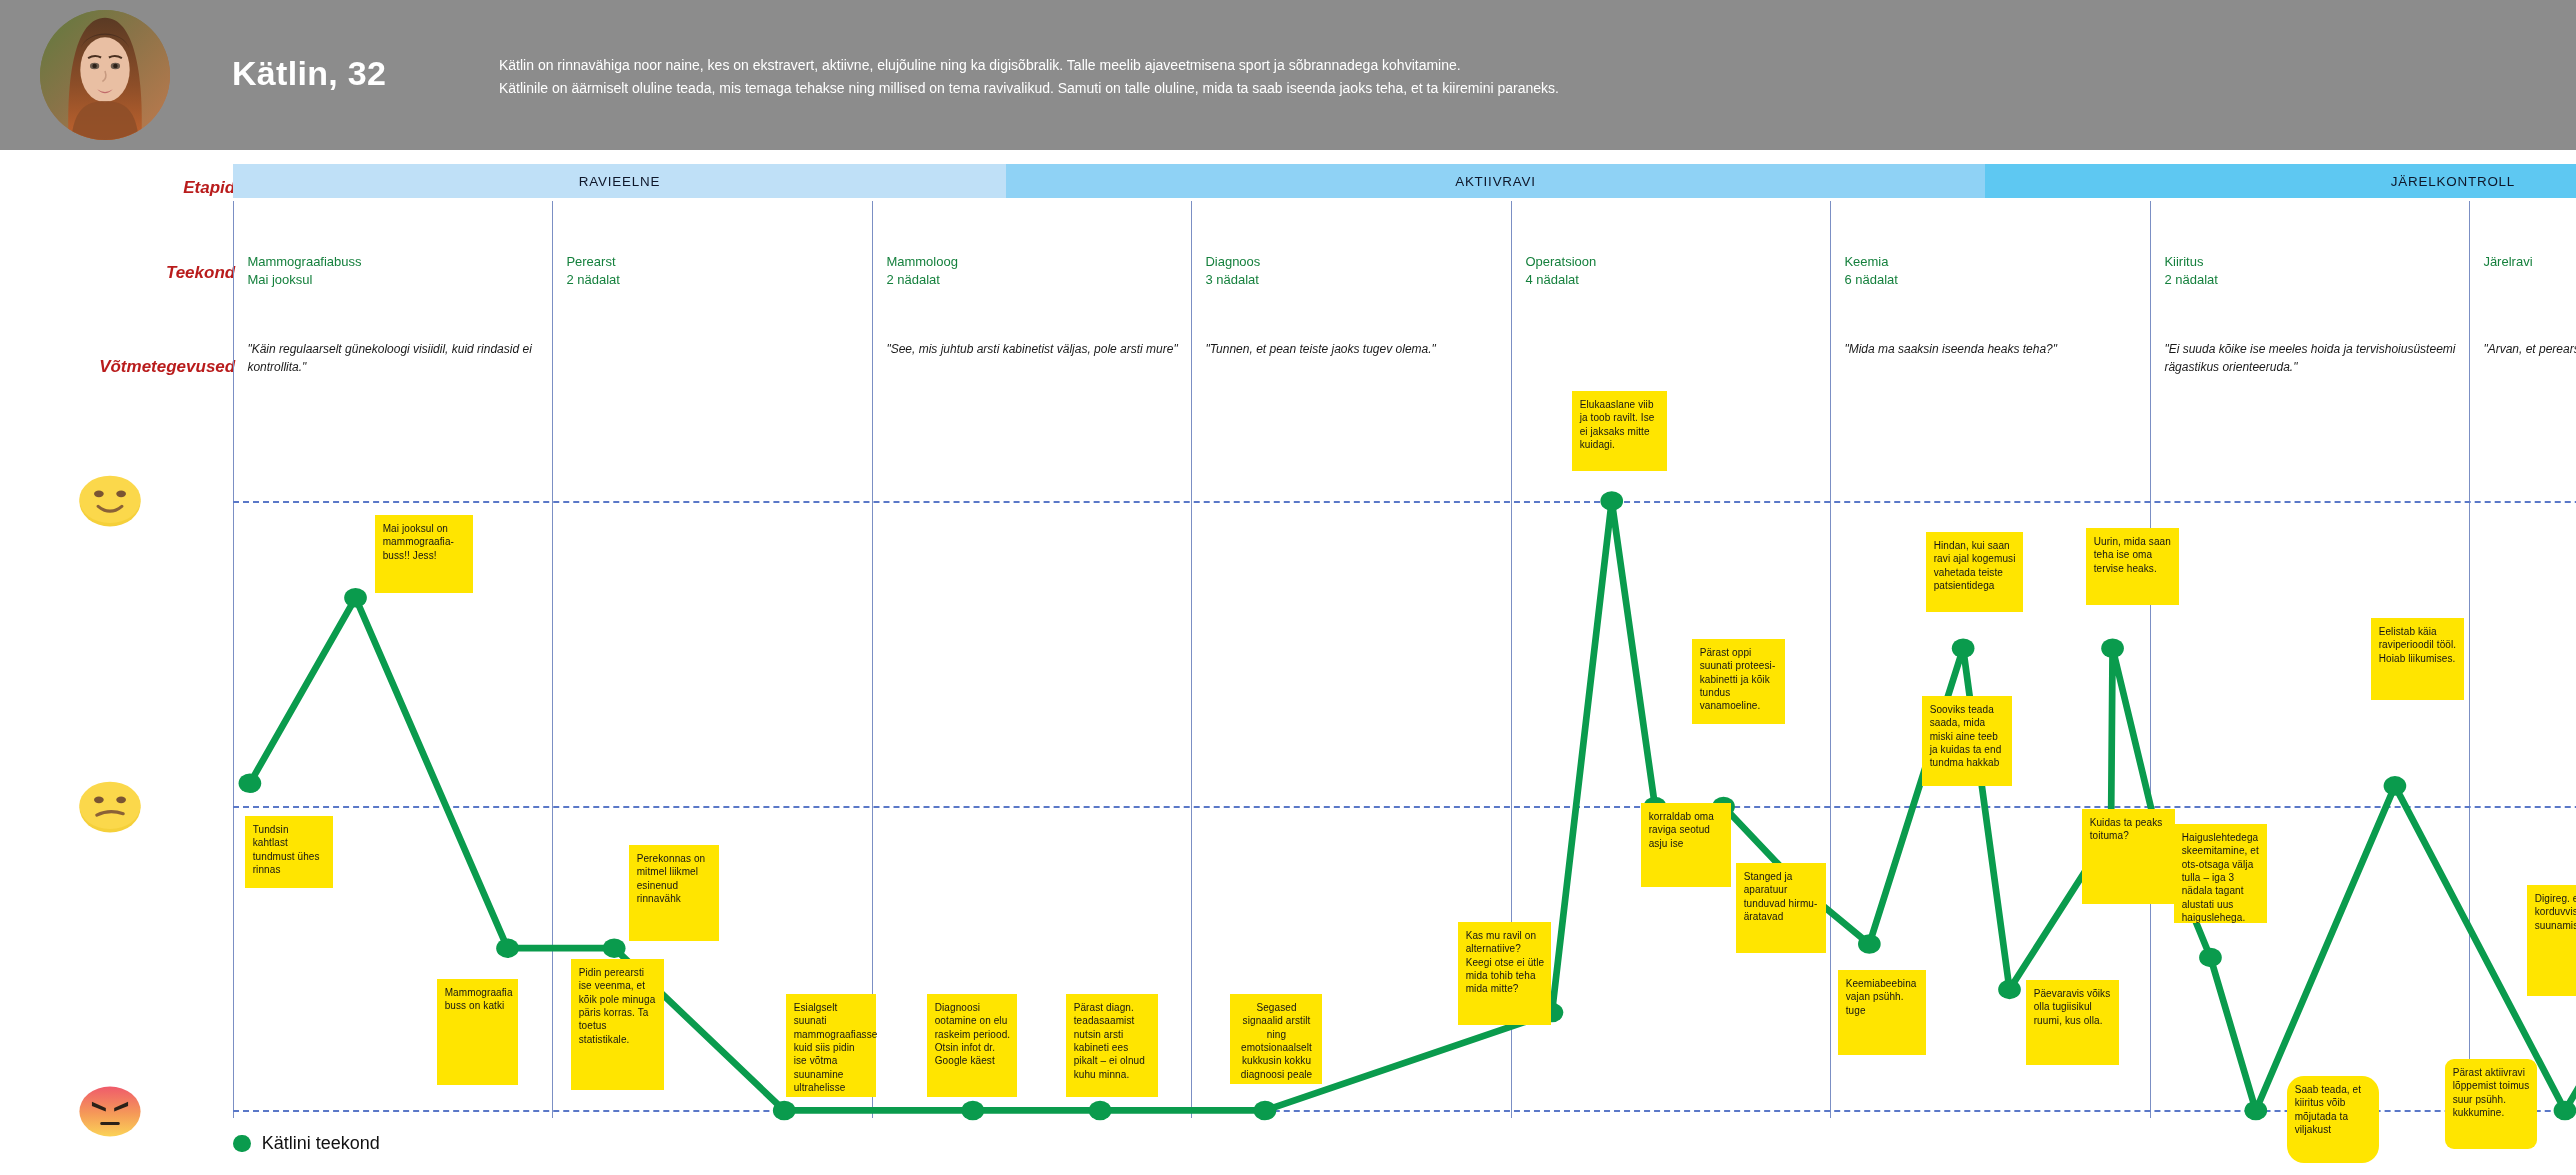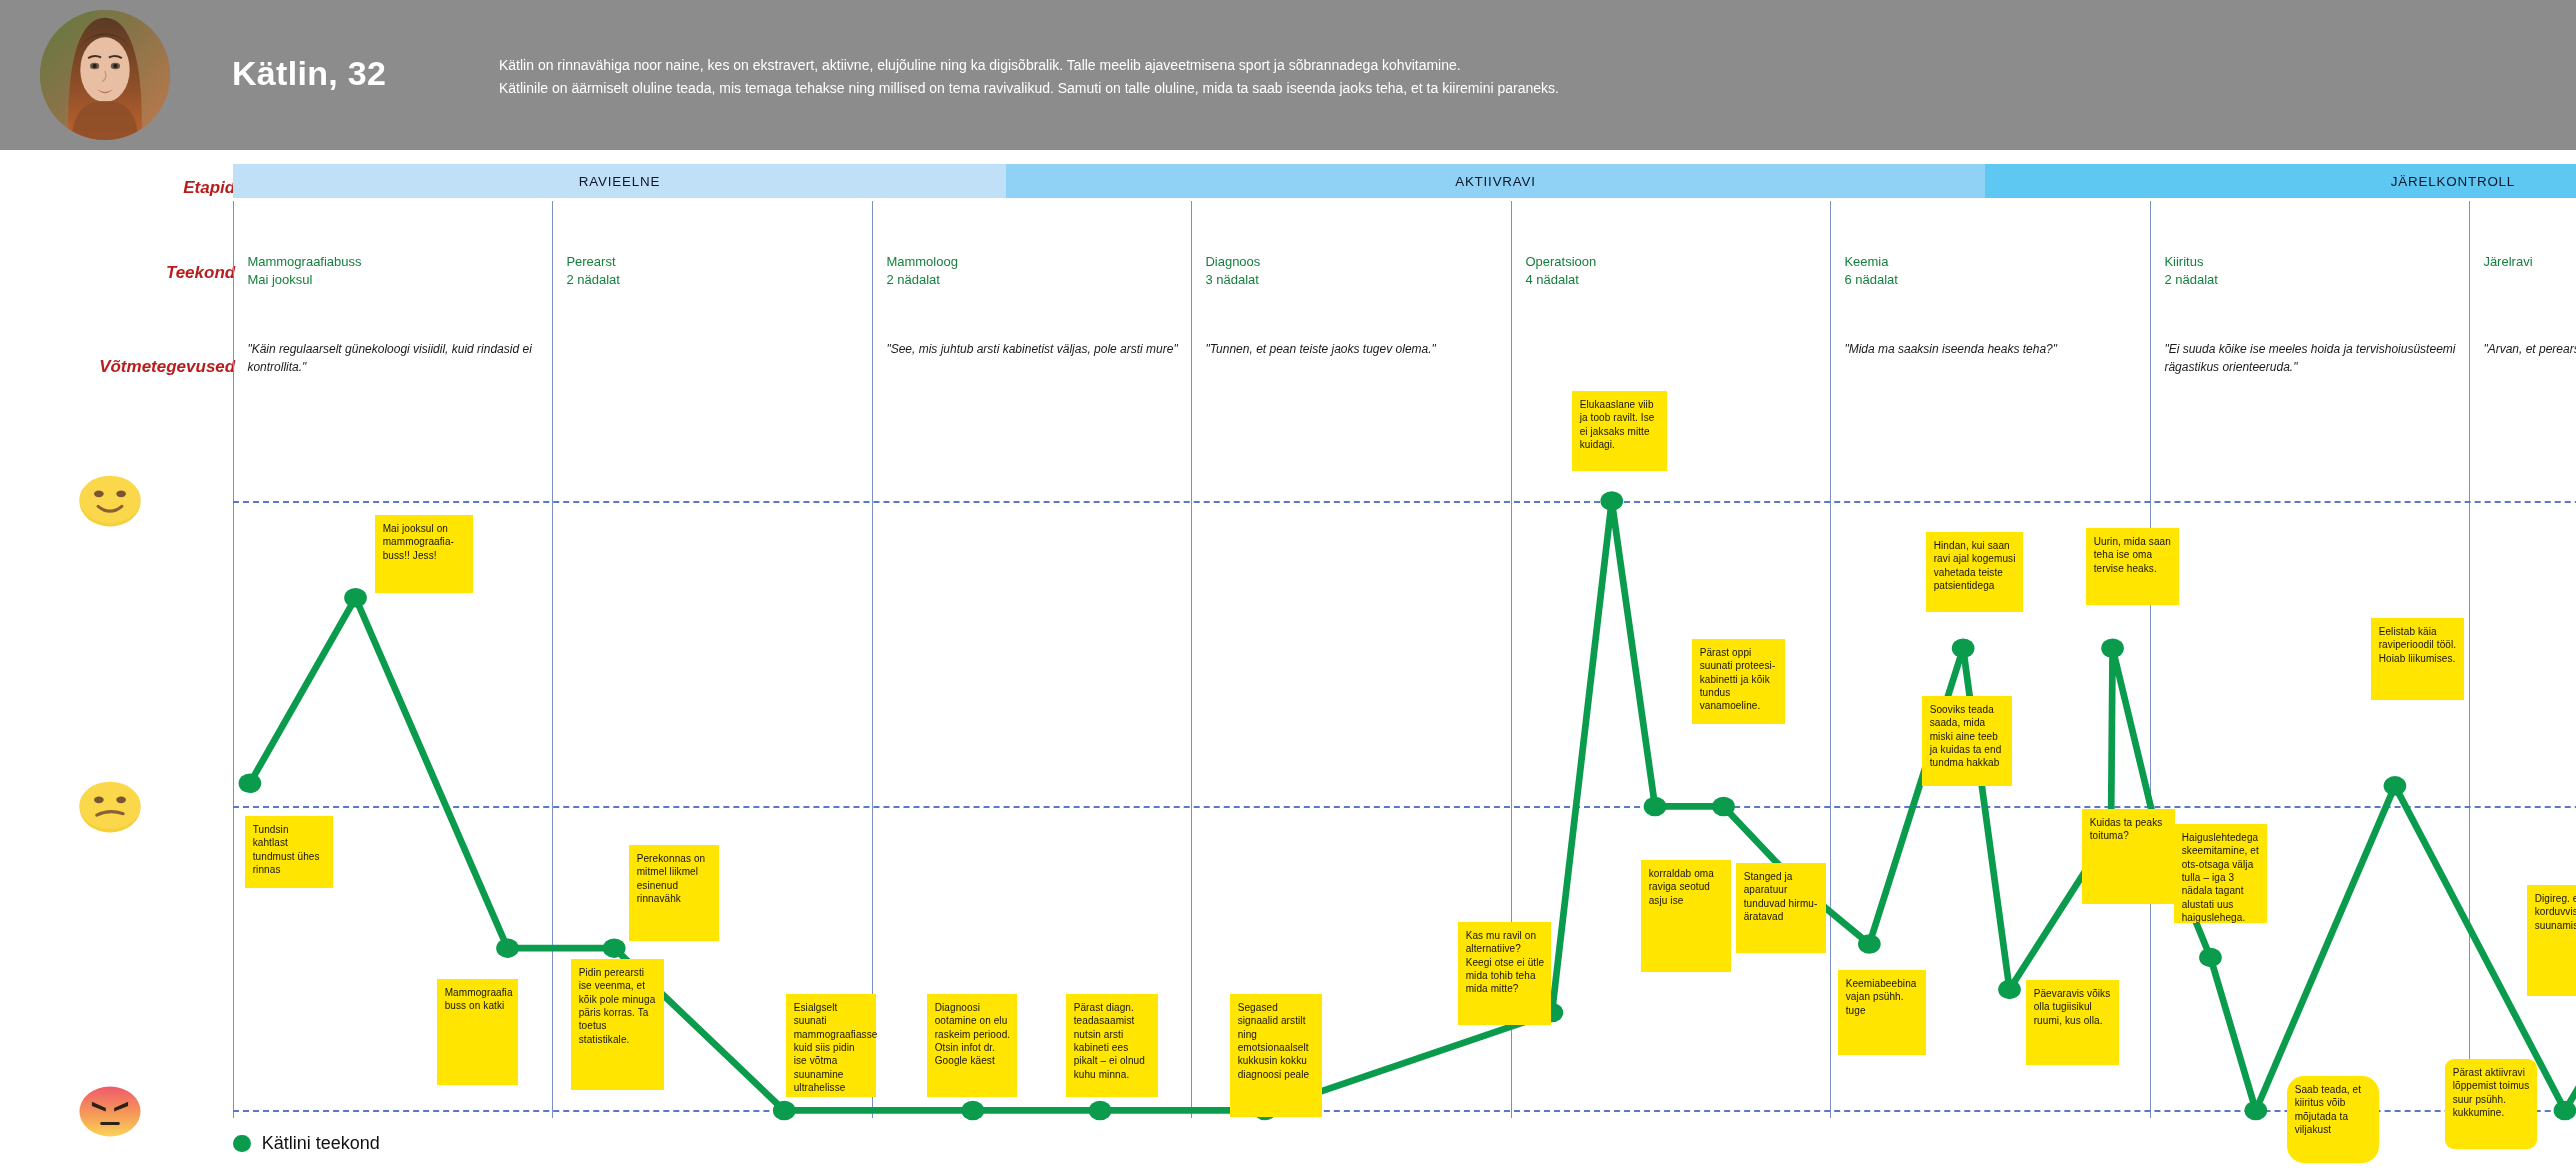--- a/index.html
+++ b/index.html
@@ -278,25 +278,25 @@
   </svg>
 
   <div class="note" style="left:245px;  top:816px; width:88px; height:72px;">Tundsin kahtlast tundmust ühes rinnas</div>
   <div class="note" style="left:375px;  top:515px; width:98px; height:78px;">Mai jooksul on mammograafia- buss!! Jess!</div>
   <div class="note" style="left:437px;  top:979px; width:81px; height:106px;">Mammograafia buss on katki</div>
   <div class="note" style="left:629px; top:845px; width:90px; height:96px;">Perekonnas on mitmel liikmel esinenud rinnavähk</div>
   <div class="note" style="left:571px; top:959px; width:93px; height:131px;">Pidin perearsti ise veenma, et kõik pole minuga päris korras. Ta toetus statistikale.</div>
   <div class="note" style="left:786px; top:994px; width:90px; height:103px;">Esialgselt suunati mammograafiasse kuid siis pidin ise võtma suunamine ultrahelisse</div>
   <div class="note" style="left:927px; top:994px; width:90px; height:103px;">Diagnoosi ootamine on elu raskeim periood. Otsin infot dr. Google käest</div>
   <div class="note" style="left:1066px; top:994px; width:92px; height:103px;">Pärast diagn. teadasaamist nutsin arsti kabineti ees pikalt – ei olnud kuhu minna.</div>
-  <div class="note" style="left:1230px; top:994px; width:92px; height:123px;">Segased signaalid arstilt ning emotsionaalselt kukkusin kokku diagnoosi peale</div>
+  <div class="note" style="left:1230px; top:994px; width:92px; height:90px;text-align:center;">Segased signaalid arstilt ning emotsionaalselt kukkusin kokku diagnoosi peale</div>
   <div class="note" style="left:1458px; top:922px; width:93px; height:103px;">Kas mu ravil on alternatiive? Keegi otse ei ütle mida tohib teha mida mitte?</div>
   <div class="note" style="left:1572px; top:391px;  width:95px; height:80px;">Elukaaslane viib ja toob ravilt. Ise ei jaksaks mitte kuidagi.</div>
   <div class="note" style="left:1692px; top:639px; width:93px; height:85px;">Pärast oppi suunati proteesi- kabinetti ja kõik tundus vanamoeline.</div>
-  <div class="note" style="left:1641px; top:860px; width:90px; height:112px;">korraldab oma raviga seotud asju ise</div>
+  <div class="note" style="left:1641px; top:803px; width:90px; height:84px;">korraldab oma raviga seotud asju ise</div>
   <div class="note" style="left:1736px; top:863px; width:90px; height:90px;">Stanged ja aparatuur tunduvad hirmu- äratavad</div>
   <div class="note" style="left:1838px; top:970px; width:88px; height:85px;">Keemiabeebina vajan psühh. tuge</div>
   <div class="note" style="left:1926px; top:532px; width:97px; height:80px;">Hindan, kui saan ravi ajal kogemusi vahetada teiste patsientidega</div>
   <div class="note" style="left:1922px; top:696px; width:90px; height:90px;">Sooviks teada saada, mida miski aine teeb ja kuidas ta end tundma hakkab</div>
   <div class="note" style="left:2026px; top:980px; width:93px; height:85px;">Päevaravis võiks olla tugiisikul ruumi, kus olla.</div>
   <div class="note" style="left:2086px; top:528px; width:93px; height:77px;">Uurin, mida saan teha ise oma tervise heaks.</div>
   <div class="note" style="left:2082px; top:809px; width:93px; height:95px;">Kuidas ta peaks toituma?</div>
   <div class="note" style="left:2174px; top:824px; width:93px; height:99px;">Haiguslehtedega skeemitamine, et ots-otsaga välja tulla – iga 3 nädala tagant alustati uus haiguslehega.</div>
   <div class="note" style="left:2287px; top:1076px; width:92px; height:87px;border-radius:17px;">Saab teada, et kiiritus võib mõjutada ta viljakust</div>
   <div class="note" style="left:2371px; top:618px; width:93px; height:82px;">Eelistab käia raviperioodil tööl. Hoiab liikumises.</div>

